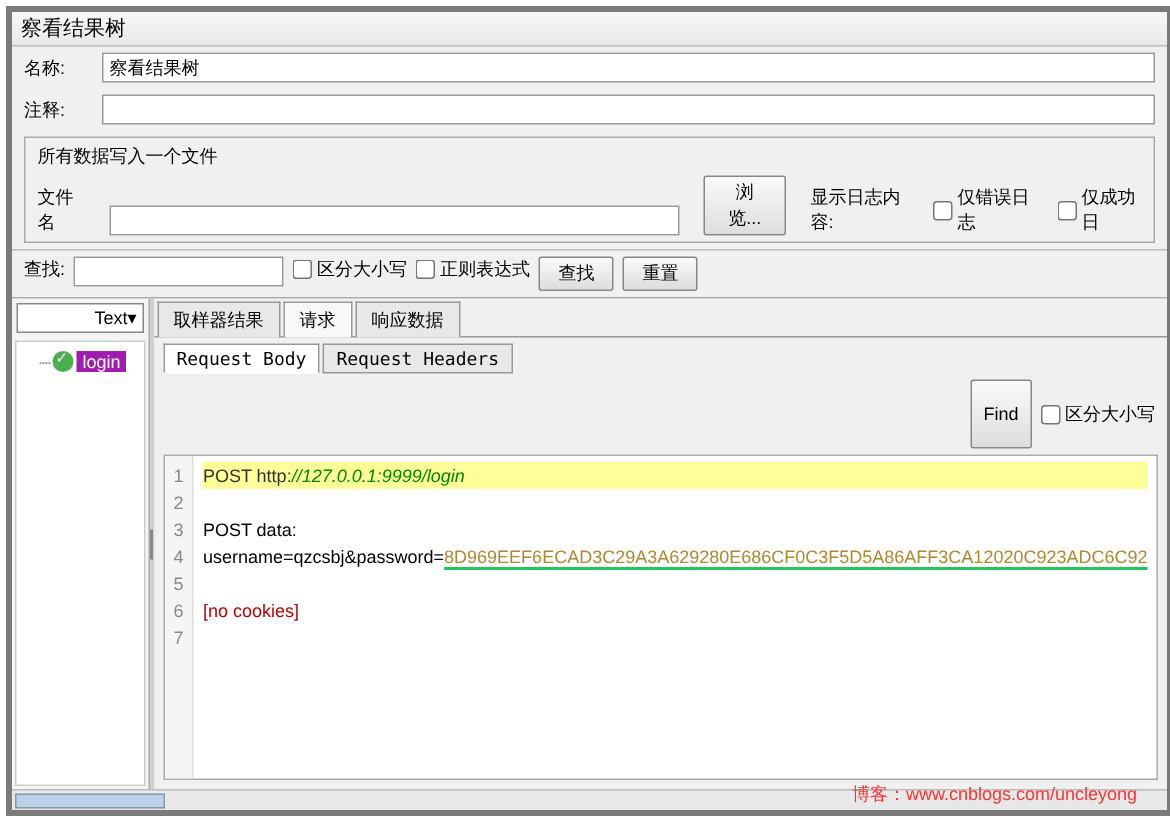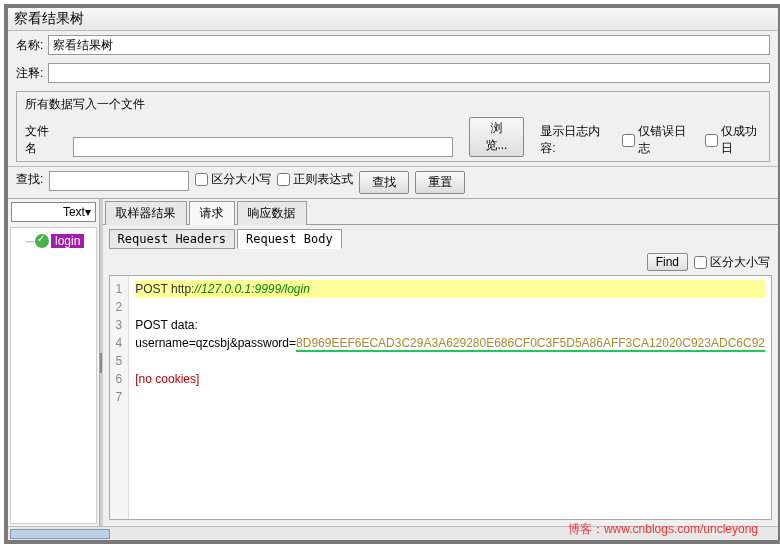--- a/index.html
+++ b/index.html
@@ -1,19 +1,19 @@
 <!DOCTYPE html>
 <html><head>
 <meta charset="utf-8">
 <style>
 *{box-sizing:border-box;margin:0;padding:0;font-family:"Microsoft YaHei",SimSun,Arial,sans-serif;font-size:12px}
 body{background:#fff;width:780px;height:552px;overflow:hidden;position:relative}
 .window{border:4px solid #7a7a7a;width:778px;height:540px;margin:4px;background:#f0f0f0;display:flex;flex-direction:column}
 .title-bar{background:linear-gradient(#f8f8f8,#e8e8e8);border-bottom:1px solid #bbb;padding:2px 6px;font-size:14px}
-.form-row{display:flex;align-items:center;padding:4px 8px;gap:0}
+.form-row{display:flex;align-items:center;padding:4px 8px;gap:20px}
 .form-label{min-width:32px}
 .form-input{flex:1;border:1px solid #999;background:#fff;height:20px;padding:0 4px}
 .panel-box{border:1px solid #aaa;margin:4px 8px;background:#f0f0f0}
 .panel-row{display:flex;align-items:flex-end;padding:4px 8px;gap:16px}
 .btn{background:linear-gradient(#fafafa,#ddd);border:1px solid #888;padding:2px 12px;cursor:pointer;border-radius:2px}
 .checkbox{display:inline-flex;align-items:center;gap:3px}
 .checkbox input{margin:0}
 .search-bar{display:flex;align-items:flex-start;padding:4px 8px;gap:6px;border-top:1px solid #bbb}
 .search-input{width:140px;border:1px solid #999;height:20px;padding:0 4px}
 .main-split{flex:1;display:flex;border-top:1px solid #aaa;overflow:hidden}
@@ -112,25 +112,25 @@
       </div>
     </div>
     <div class="splitter"></div>
     <div class="right-pane">
       <div class="tabs">
         <div class="tab">取样器结果</div>
         <div class="tab active">请求</div>
         <div class="tab">响应数据</div>
       </div>
       <div class="subtabs">
+        <div class="subtab active">Request Body</div>
         <div class="subtab">Request Headers</div>
-        <div class="subtab active">Request Body</div>
       </div>
       <div class="find-bar">
-        <button class="btn" style="padding:1px 8px">Find</button>
+        <button class="btn" style="padding:15px 8px">Find</button>
         <label class="checkbox">
             <input type="checkbox" style="">
             <span>区分大小写</span>
           </label>
       </div>
       <div class="code-area">
         <div class="gutter">
           <div>1</div>
             <div>2</div>
             <div>3</div>

